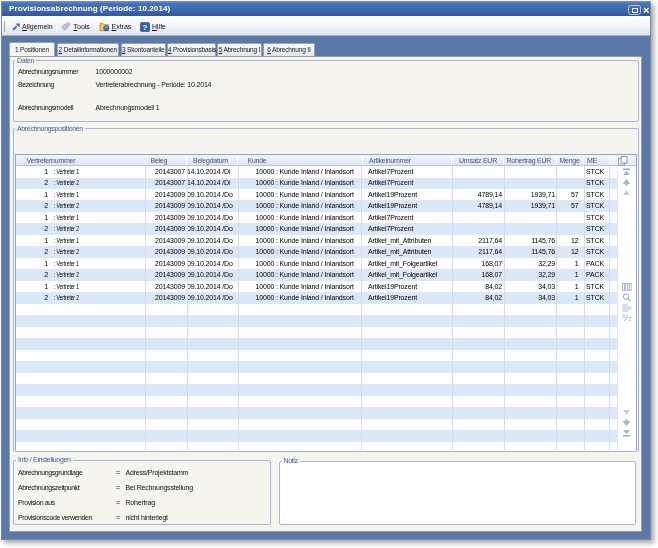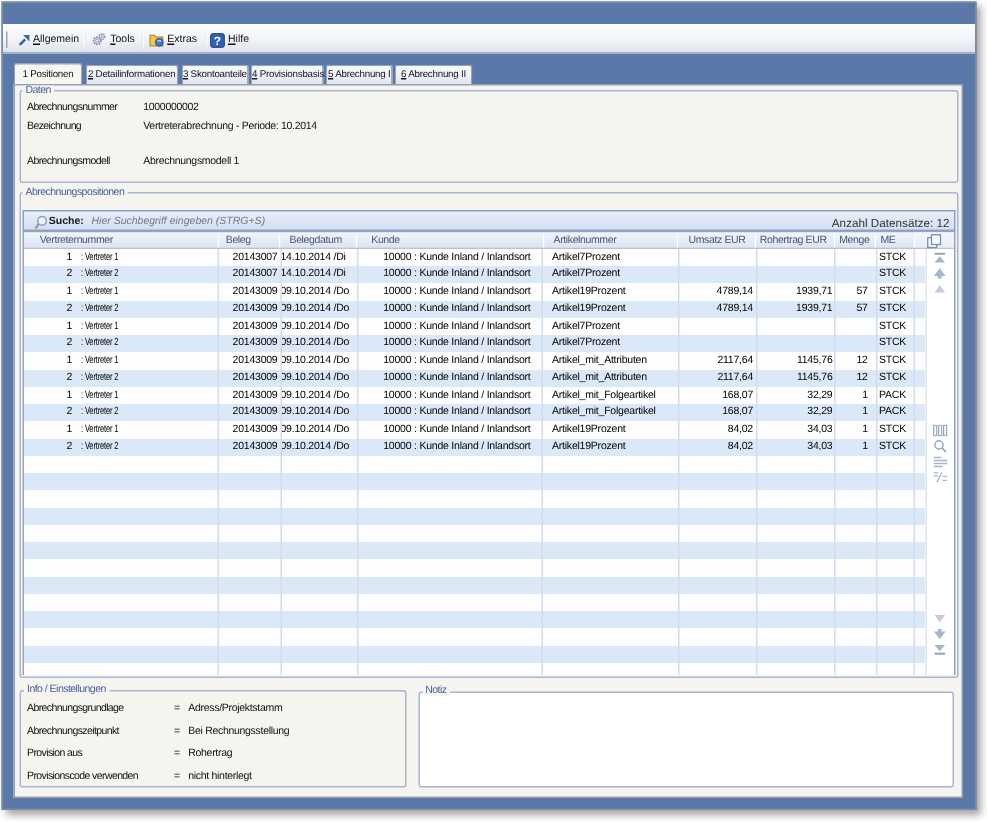--- a/index.html
+++ b/index.html
@@ -62,20 +62,27 @@
 .r7 { width:539px; text-align:right; left:0; }
 .r8 { width:562.5px; text-align:right; left:0; }
 
 #rail { position:absolute; left:601px; top:11px; width:19px; height:284px; background:#fff; border-left:1px solid #e0e4ec; }
 .ric { position:absolute; }
 </style>
 </head>
 <body>
 <div id="stage">
 <div id="win">
+  <div id="title" class="abs">
+        <span class="t">Provisionsabrechnung (Periode: 10.2014)</span>
+    <span id="btn-restore"></span>
+    <svg style="position:absolute;left:640.5px;top:4.5px" width="6.5" height="6.5" viewBox="0 0 7 7">
+          <path d="M1 1 L6 6 M6 1 L1 6" stroke="#fff" stroke-width="1.4"></path>
+        </svg>
+  </div>
   <div id="toolbar" class="abs">
     <span style="position:absolute;left:2px;top:5px;width:1px;height:11px;background:#9aa6ba"></span>
         <svg style="position:absolute;left:10px;top:6px" width="9" height="9" viewBox="0 0 9 9">
           <path d="M1.1 7.9 L4.8 4.2" stroke="#3a62ae" stroke-width="1.7" fill="none"></path>
           <path d="M3.4 1.4 L7.6 1.4 L7.6 5.6 z" fill="#3a62ae"></path>
         </svg>
     <span class="lbl" style="left:20px"><span class="u">A</span>llgemein</span>
     <span class="sep" style="left:54px"></span>
     <svg style="position:absolute;left:59px;top:5px" width="10" height="11" viewBox="0 0 10 11">
           <circle cx="3.8" cy="6.2" r="2.5" fill="#cfcbe2" stroke="#8880a8" stroke-width="1" stroke-dasharray="1 0.8"></circle>
@@ -112,29 +119,20 @@
 <span class="flabel" style="left:18px; top:68px;">Abrechnungsnummer</span>
 <span class="fvalue" style="left:95.5px; top:68px;">1000000002</span>
 <span class="flabel" style="left:18px; top:81px;">Bezeichnung</span>
 <span class="fvalue" style="left:95.5px; top:81px;">Vertreterabrechnung - Periode: 10.2014</span>
 <span class="flabel" style="left:18px; top:104px;">Abrechnungsmodell</span>
 <span class="fvalue" style="left:95.5px; top:104px;">Abrechnungsmodell 1</span>
 
 <div class="group" style="left:13px; top:128px; width:626px; height:324px;"></div>
 <span class="glabel" style="left:15px; top:124.5px;">Abrechnungspositionen</span>
 
-<div id="search">
-  <svg style="position:absolute;left:6px;top:2px" width="11" height="11" viewBox="0 0 11 11">
-        <circle cx="6" cy="4.2" r="2.9" fill="#eef3fb" stroke="#8a9cc0" stroke-width="1"></circle>
-        <path d="M3.9 6.3 L1.6 9.4" stroke="#a09a8a" stroke-width="1.5"></path>
-      </svg>
-  <span class="s1">Suche:</span>
-  <span class="s2">Hier Suchbegriff eingeben (STRG+S)</span>
-  <span class="s3">Anzahl Datensätze: 12</span>
-</div>
 
 <div id="grid">
   <div id="ghead">
     <span class="h" style="left:10.5px">Vertreternummer</span>
     <span class="h" style="left:134.5px">Beleg</span>
     <span class="h" style="left:177px">Belegdatum</span>
     <span class="h" style="left:231.5px">Kunde</span>
     <span class="h" style="left:353px">Artikelnummer</span>
     <span class="h" style="left:443px">Umsatz EUR</span>
     <span class="h" style="left:490.5px">Rohertrag EUR</span>

